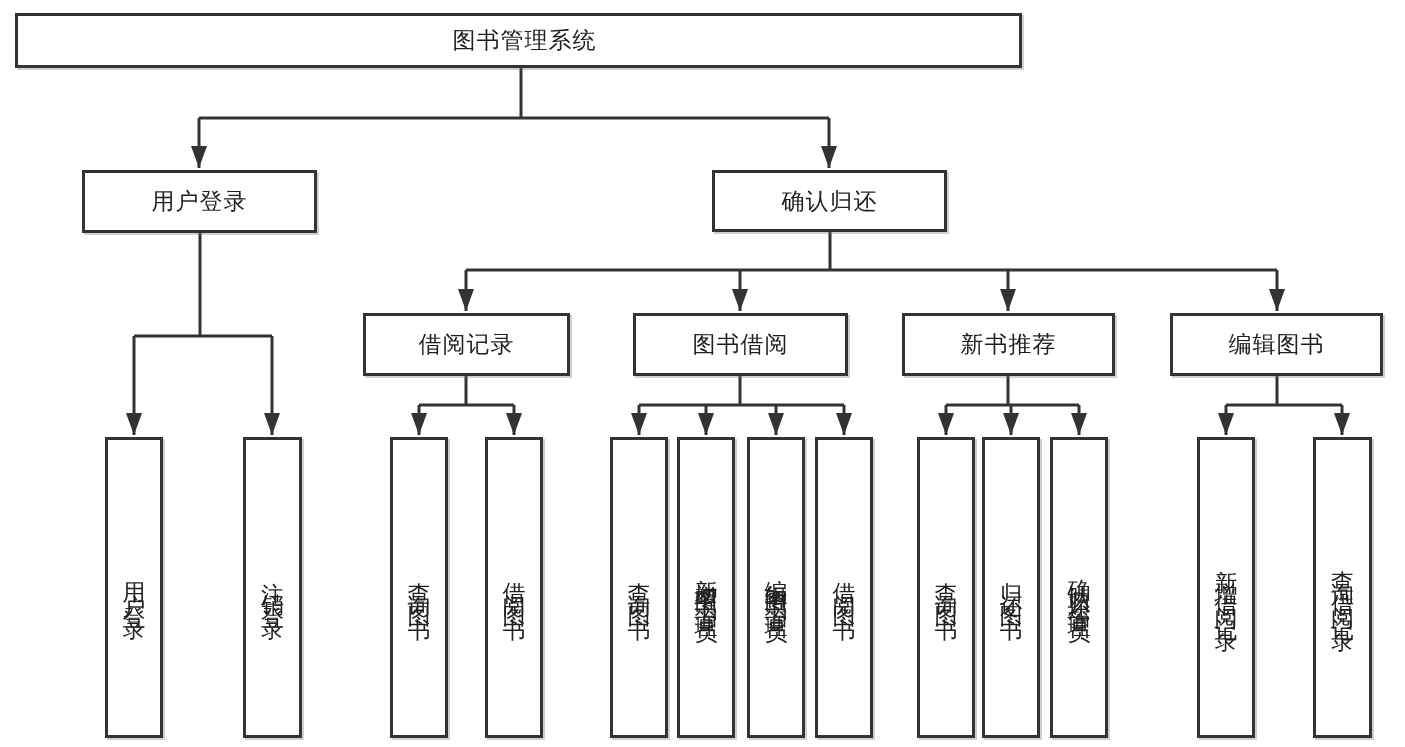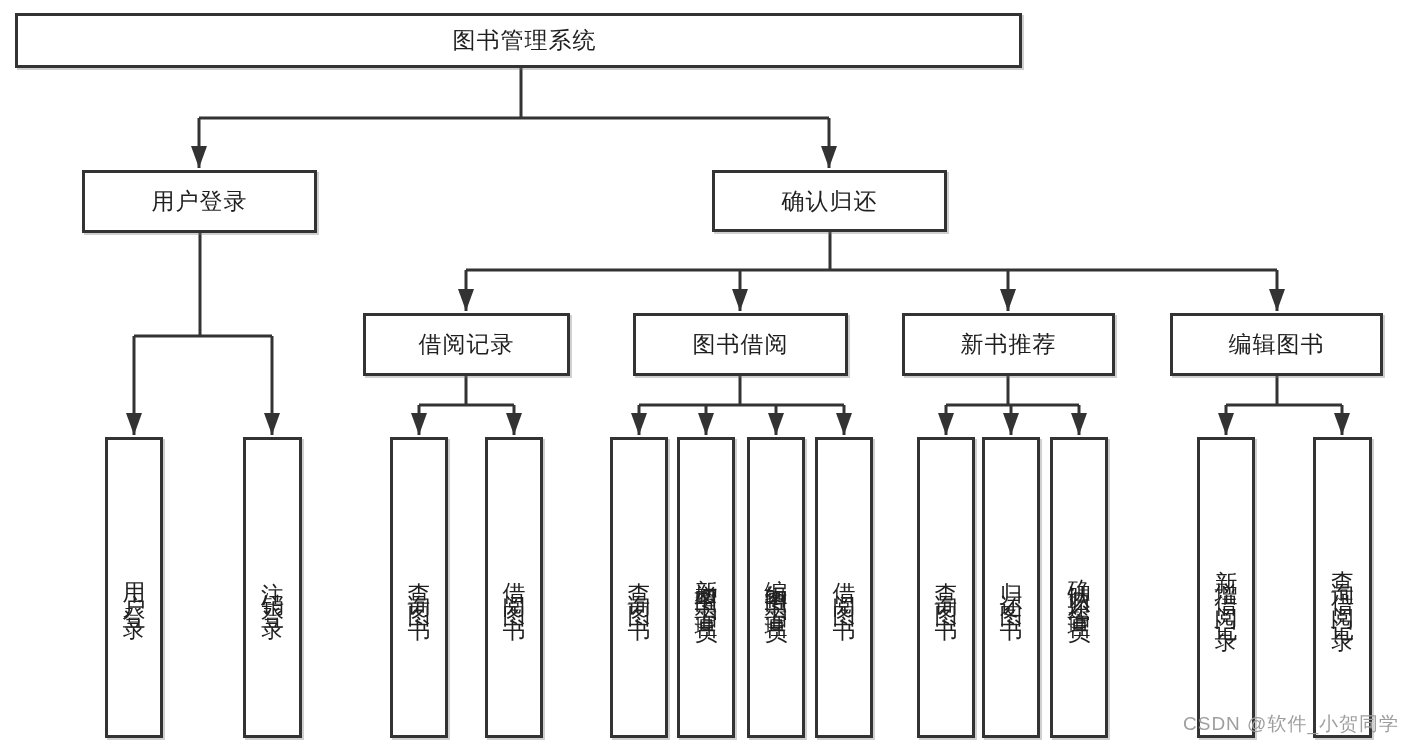--- a/index.html
+++ b/index.html
@@ -191,15 +191,14 @@
     <span class="tight">确认归还（管理员）</span>
   </div>
 
   <div class="node v" style="left:1197px; top:437px; width:58px; height:301px;">
     <span>新增借阅记录</span>
   </div>
   <div class="node v" style="left:1313px; top:437px; width:59px; height:301px;">
     <span>查询借阅记录</span>
   </div>
 
-  <div class="watermark">CSDN @软件_小贺同学</div>
 
 </div>
 
 </body></html>

